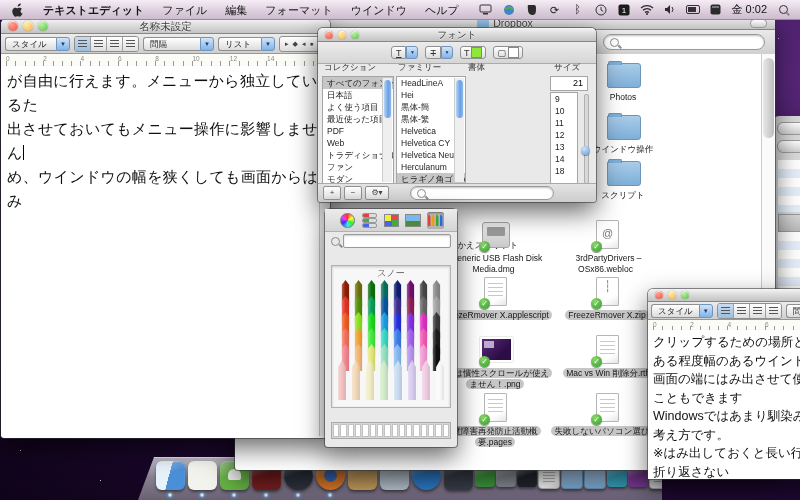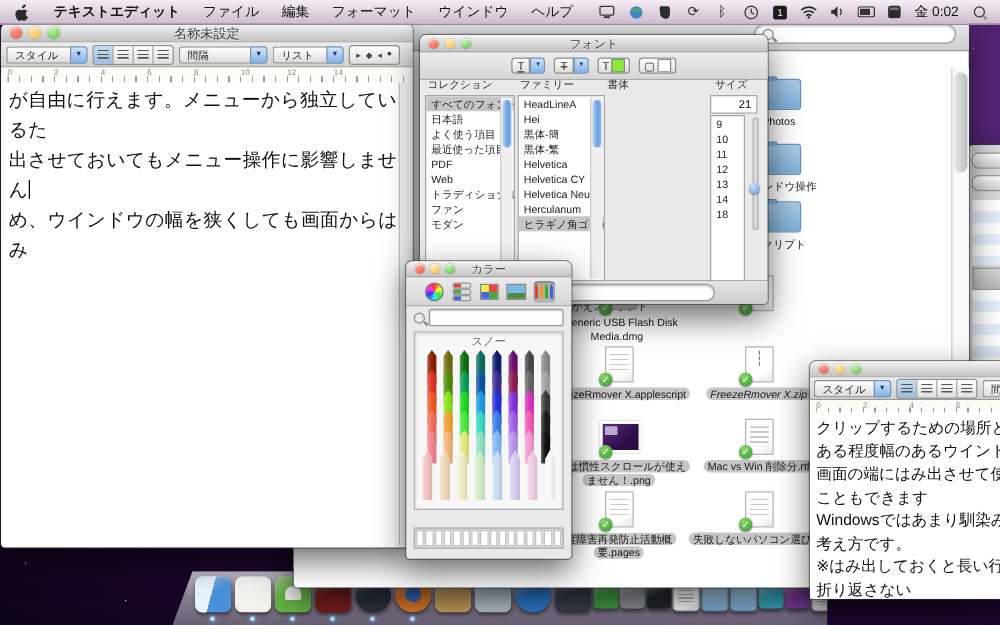--- a/index.html
+++ b/index.html
@@ -68,21 +68,21 @@
   
   #textedit{left:1px;top:19px;width:329px;height:419px;z-index:5}
   #textedit .tbar{height:14px}
   #textedit .te-toolbar{height:19px;display:flex;align-items:center;gap:4px;padding:0 4px}
   #te-ruler{height:13px}
   .textarea{position:absolute;left:0;right:10px;top:47px;bottom:2px;background:#fff;overflow:hidden;
     padding:3px 0 0 6px;font-size:15px;line-height:24px;color:#101010;letter-spacing:.3px}
   .vscroll{position:absolute;top:47px;right:0;bottom:2px;width:10px;background:#f5f5f5;border-left:1px solid #c6c6c6}
   .caret{display:inline-block;width:1px;height:15px;background:#000;vertical-align:-2px}
   
-  #fontpanel{left:336px;top:28px;width:278px;height:215px;z-index:7;background:#e9e9e9;font-size:9px}
+  #fontpanel{left:318px;top:28px;width:278px;height:174px;z-index:7;background:#e9e9e9;font-size:9px}
   #fontpanel .tbar{height:13px}
   .fp-toolbar{height:21px;display:flex;align-items:center;justify-content:center;gap:7px;
     background:linear-gradient(#ececec,#d6d6d6);border-bottom:1px solid #aaa}
   .fbtn{display:inline-flex;height:13px}
   .fbtn .face{background:linear-gradient(#fff,#dcdcdc);border:1px solid #909090;border-radius:3px 0 0 3px;
     font-size:9px;line-height:12px;padding:0 4px;color:#333}
   .fbtn .face.only{border-radius:3px;display:flex;align-items:center;gap:2px;padding:0 3px}
   .fbtn .arrow{width:10px;background:linear-gradient(#d3e4f8,#82b2e8);border:1px solid #6f94bd;
     border-radius:0 3px 3px 0;font-size:5px;line-height:11px;text-align:center;color:#173f6d}
   .swatch{width:9px;height:9px;border:1px solid #888}
@@ -259,20 +259,24 @@
 <div id="peekwin">
   <div class="peek-pill" style="top:6px"></div>
   <div class="peek-pill" style="top:24px"></div>
   <div class="peek-list" style="top:44px;height:52px"></div>
   <div class="peek-band" style="top:98px"></div>
   <div class="peek-list" style="top:116px;height:74px"></div>
   <div class="peek-pill" style="top:196px"></div>
 </div>
 
 <div id="finder" class="win">
+  <div class="tbar">
+    <div class="wtitle" style="top:2px"><span class="titfold"></span><span>Dropbox</span></div>
+    <div class="capsule"></div>
+  </div>
   <div class="fi-toolbar">
     <div class="searchfield" style="position:absolute;right:10px;top:4px;width:148px;height:14px">
       <div class="mag"></div>
     </div>
   </div>
   <div class="fi-content" id="fi-content">
       <div class="ghostlabel" style="left: 98px; top: 186px;">combo_1.1.55.</div>
       <div class="ghostlabel" style="left: 205px; top: 186px;">でじかえスクリプト</div>
       <div class="fitem-icon" style="left: 371px; top: 6px;">
         <div class="fold"></div>
@@ -290,32 +294,33 @@
         <div class="drive"></div>
         <div class="badge">✓</div>
       </div>
       <div class="flabel" style="left: 202px; top: 199px;"><span>Generic USB Flash Disk Media.dmg</span></div>
       <div class="fitem-icon" style="left: 355px; top: 166px;">
         <div class="page">
           <span class="glyph">@</span>
         </div>
         <div class="badge">✓</div>
       </div>
+      <div class="flabel" style="left: 314px; top: 199px;"><span>3rdPartyDrivers – OSx86.webloc</span></div>
       <div class="fitem-icon" style="left: 243px; top: 223px;">
         <div class="page lines"></div>
         <div class="badge">✓</div>
       </div>
       <div class="flabel sel" style="left: 202px; top: 256px;"><span>FreezeRmover X.applescript</span></div>
       <div class="fitem-icon" style="left: 355px; top: 223px;">
         <div class="page">
           <span class="glyph" style="top: 2px;">┆</span>
         </div>
         <div class="badge">✓</div>
       </div>
-      <div class="flabel sel" style="left: 314px; top: 256px; font-style: italic;"><span>FreezeRmover X.zip</span></div>
+      <div class="flabel sel" style="left: 314px; top: 256px;"><span>FreezeRmover X.zip</span></div>
       <div class="fitem-icon" style="left: 243px; top: 281px;">
         <div class="thumbpic"></div>
         <div class="badge">✓</div>
       </div>
       <div class="flabel sel" style="left: 202px; top: 314px;"><span>5では慣性スクロールが使えません！.png</span></div>
       <div class="fitem-icon" style="left: 355px; top: 281px;">
         <div class="page lines"></div>
         <div class="badge">✓</div>
       </div>
       <div class="flabel sel" style="left: 314px; top: 314px;"><span>Mac vs Win 削除分.rtf</span></div>
@@ -506,28 +511,20 @@
     <span class="sqbtn">+</span>
     <span class="sqbtn">−</span>
     <span class="sqbtn" style="width:22px">⚙▾</span>
     <div class="searchfield" style="width:130px;height:12px;margin-left:18px;border-radius:7px">
       <div class="mag"></div>
     </div>
   </div>
 </div>
 
 <div id="colorpanel" class="win">
-  <div class="tbar small">
-    <div class="lights" style="gap:4px">
-      <div class="light lr"></div>
-      <div class="light ly"></div>
-      <div class="light lg"></div>
-    </div>
-    <div class="wtitle" style="top:0;font-size:9px">カラー</div>
-  </div>
   <div class="cp-toolbar">
     <span class="cp-ico">
         <span class="wheel"></span>
       </span>
     <span class="cp-ico">
         <span class="sliders">
           <i style="--c:#d44"></i>
           <i style="--c:#4a4"></i>
           <i style="--c:#46e"></i>
         </span>

